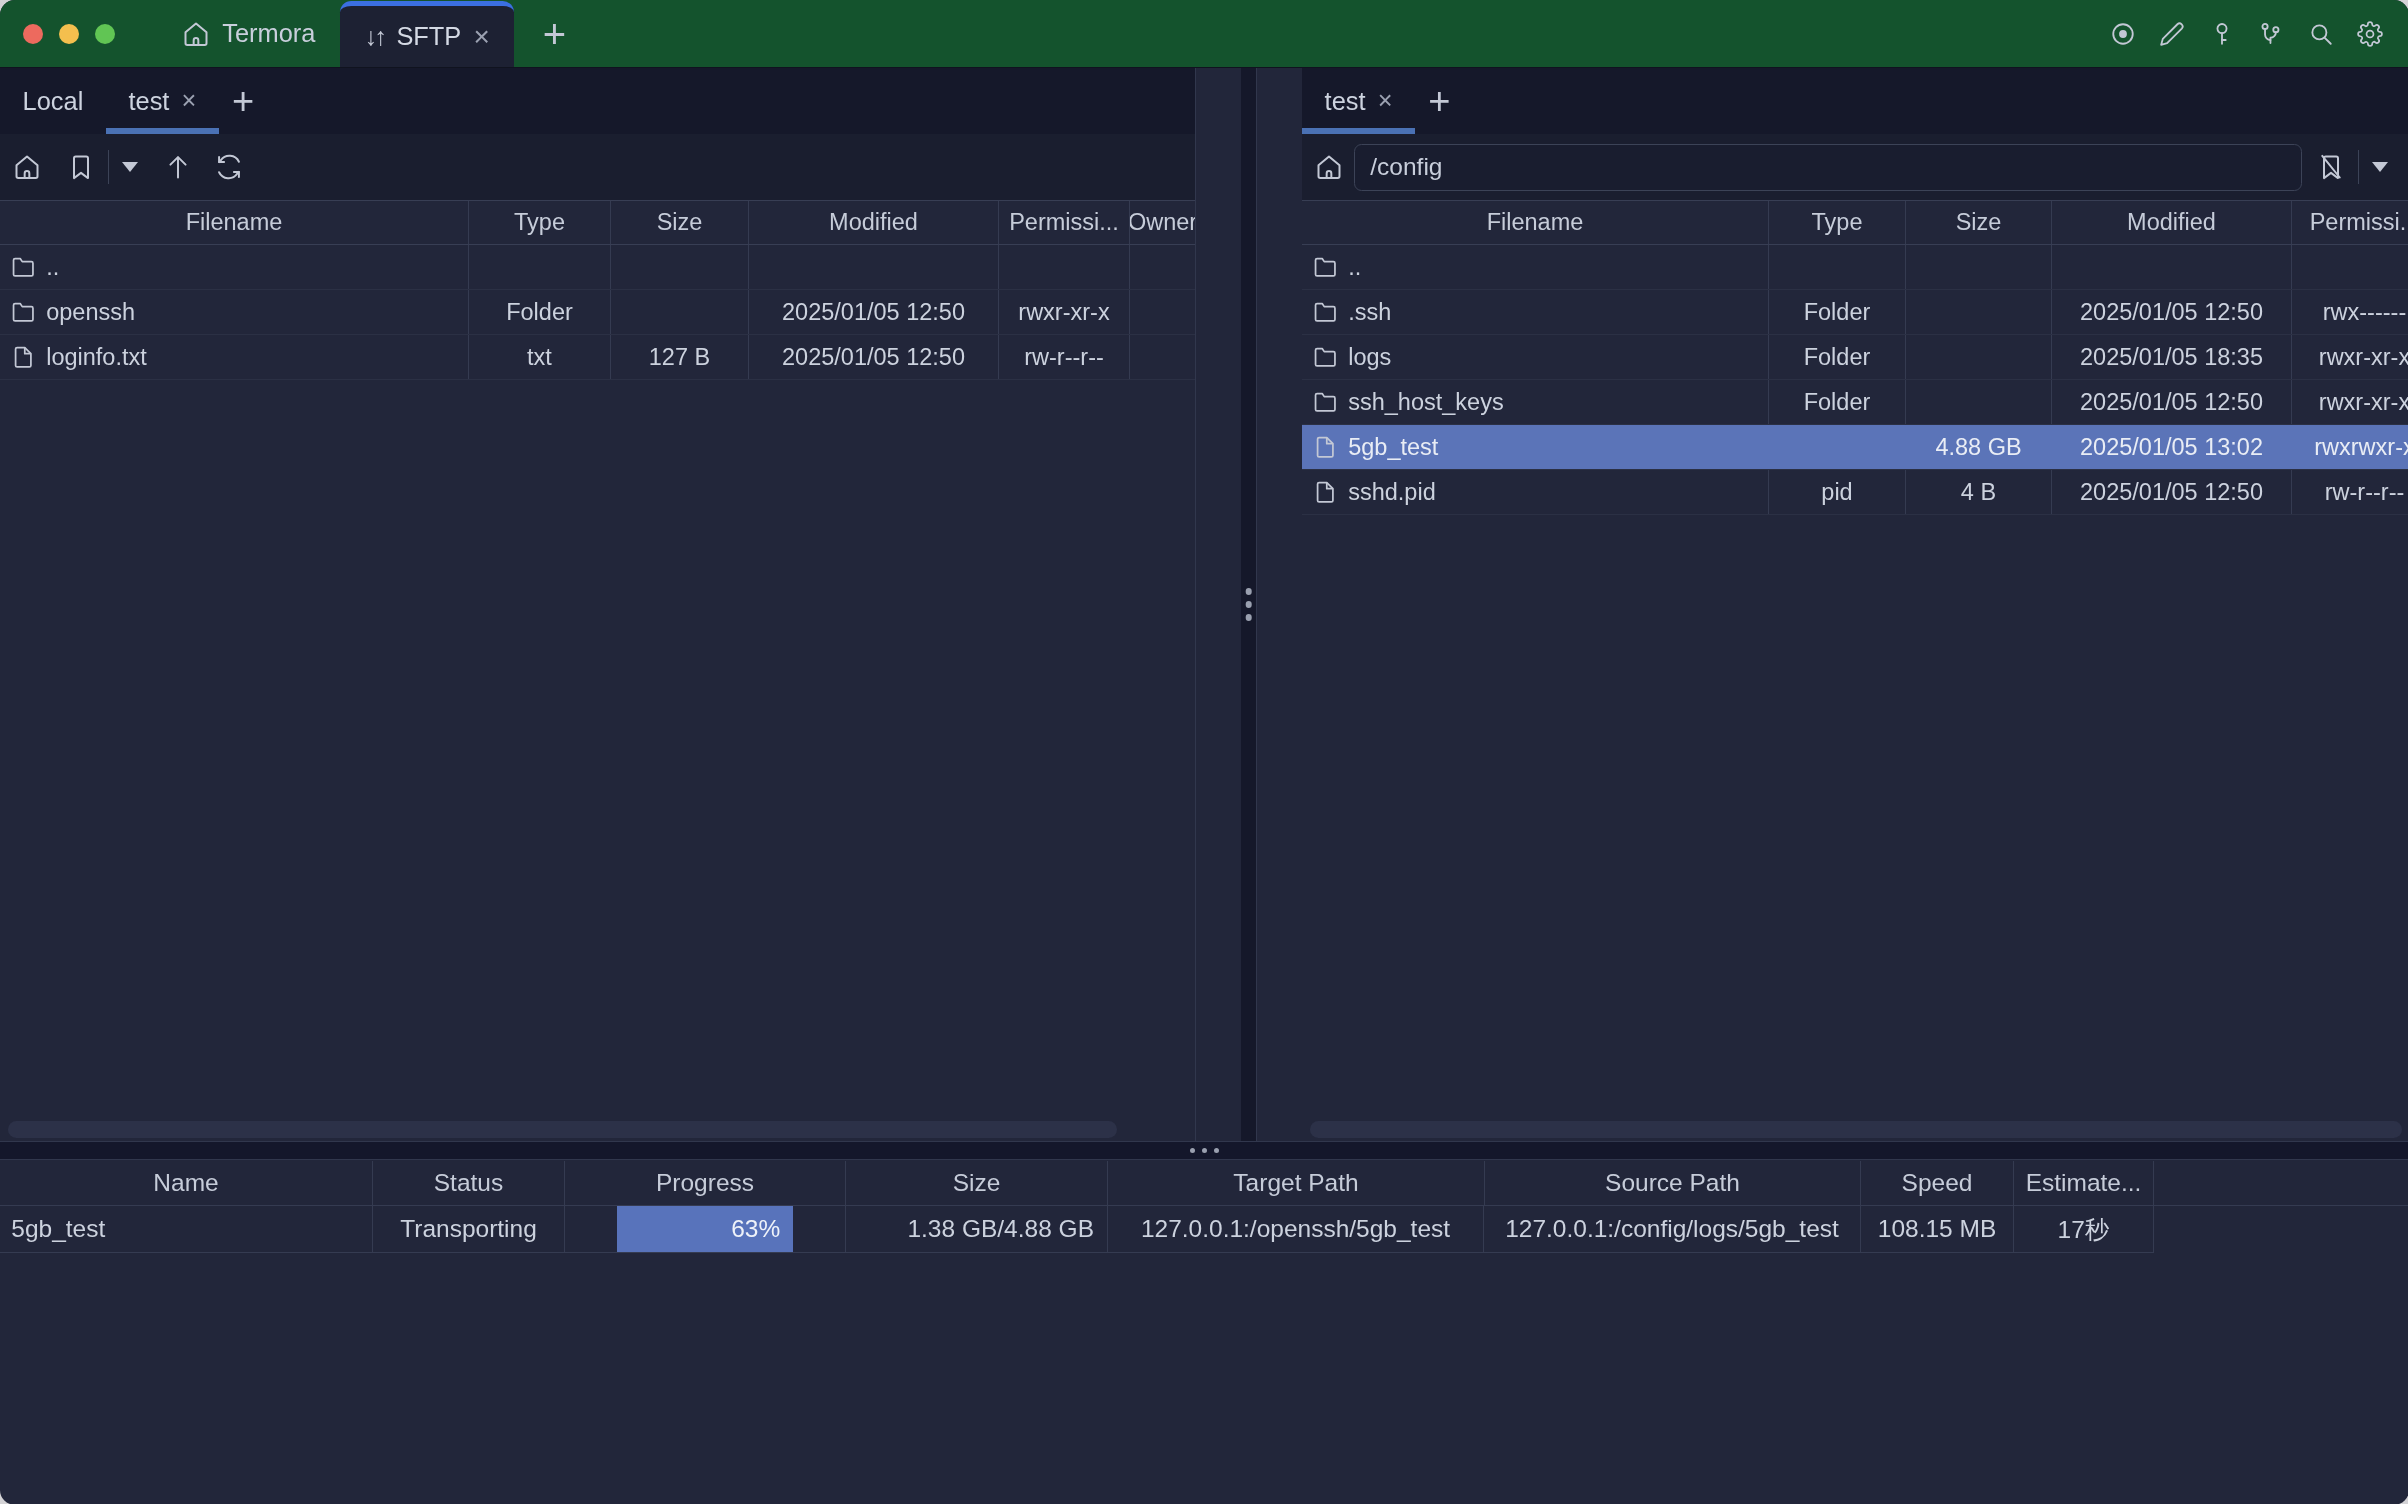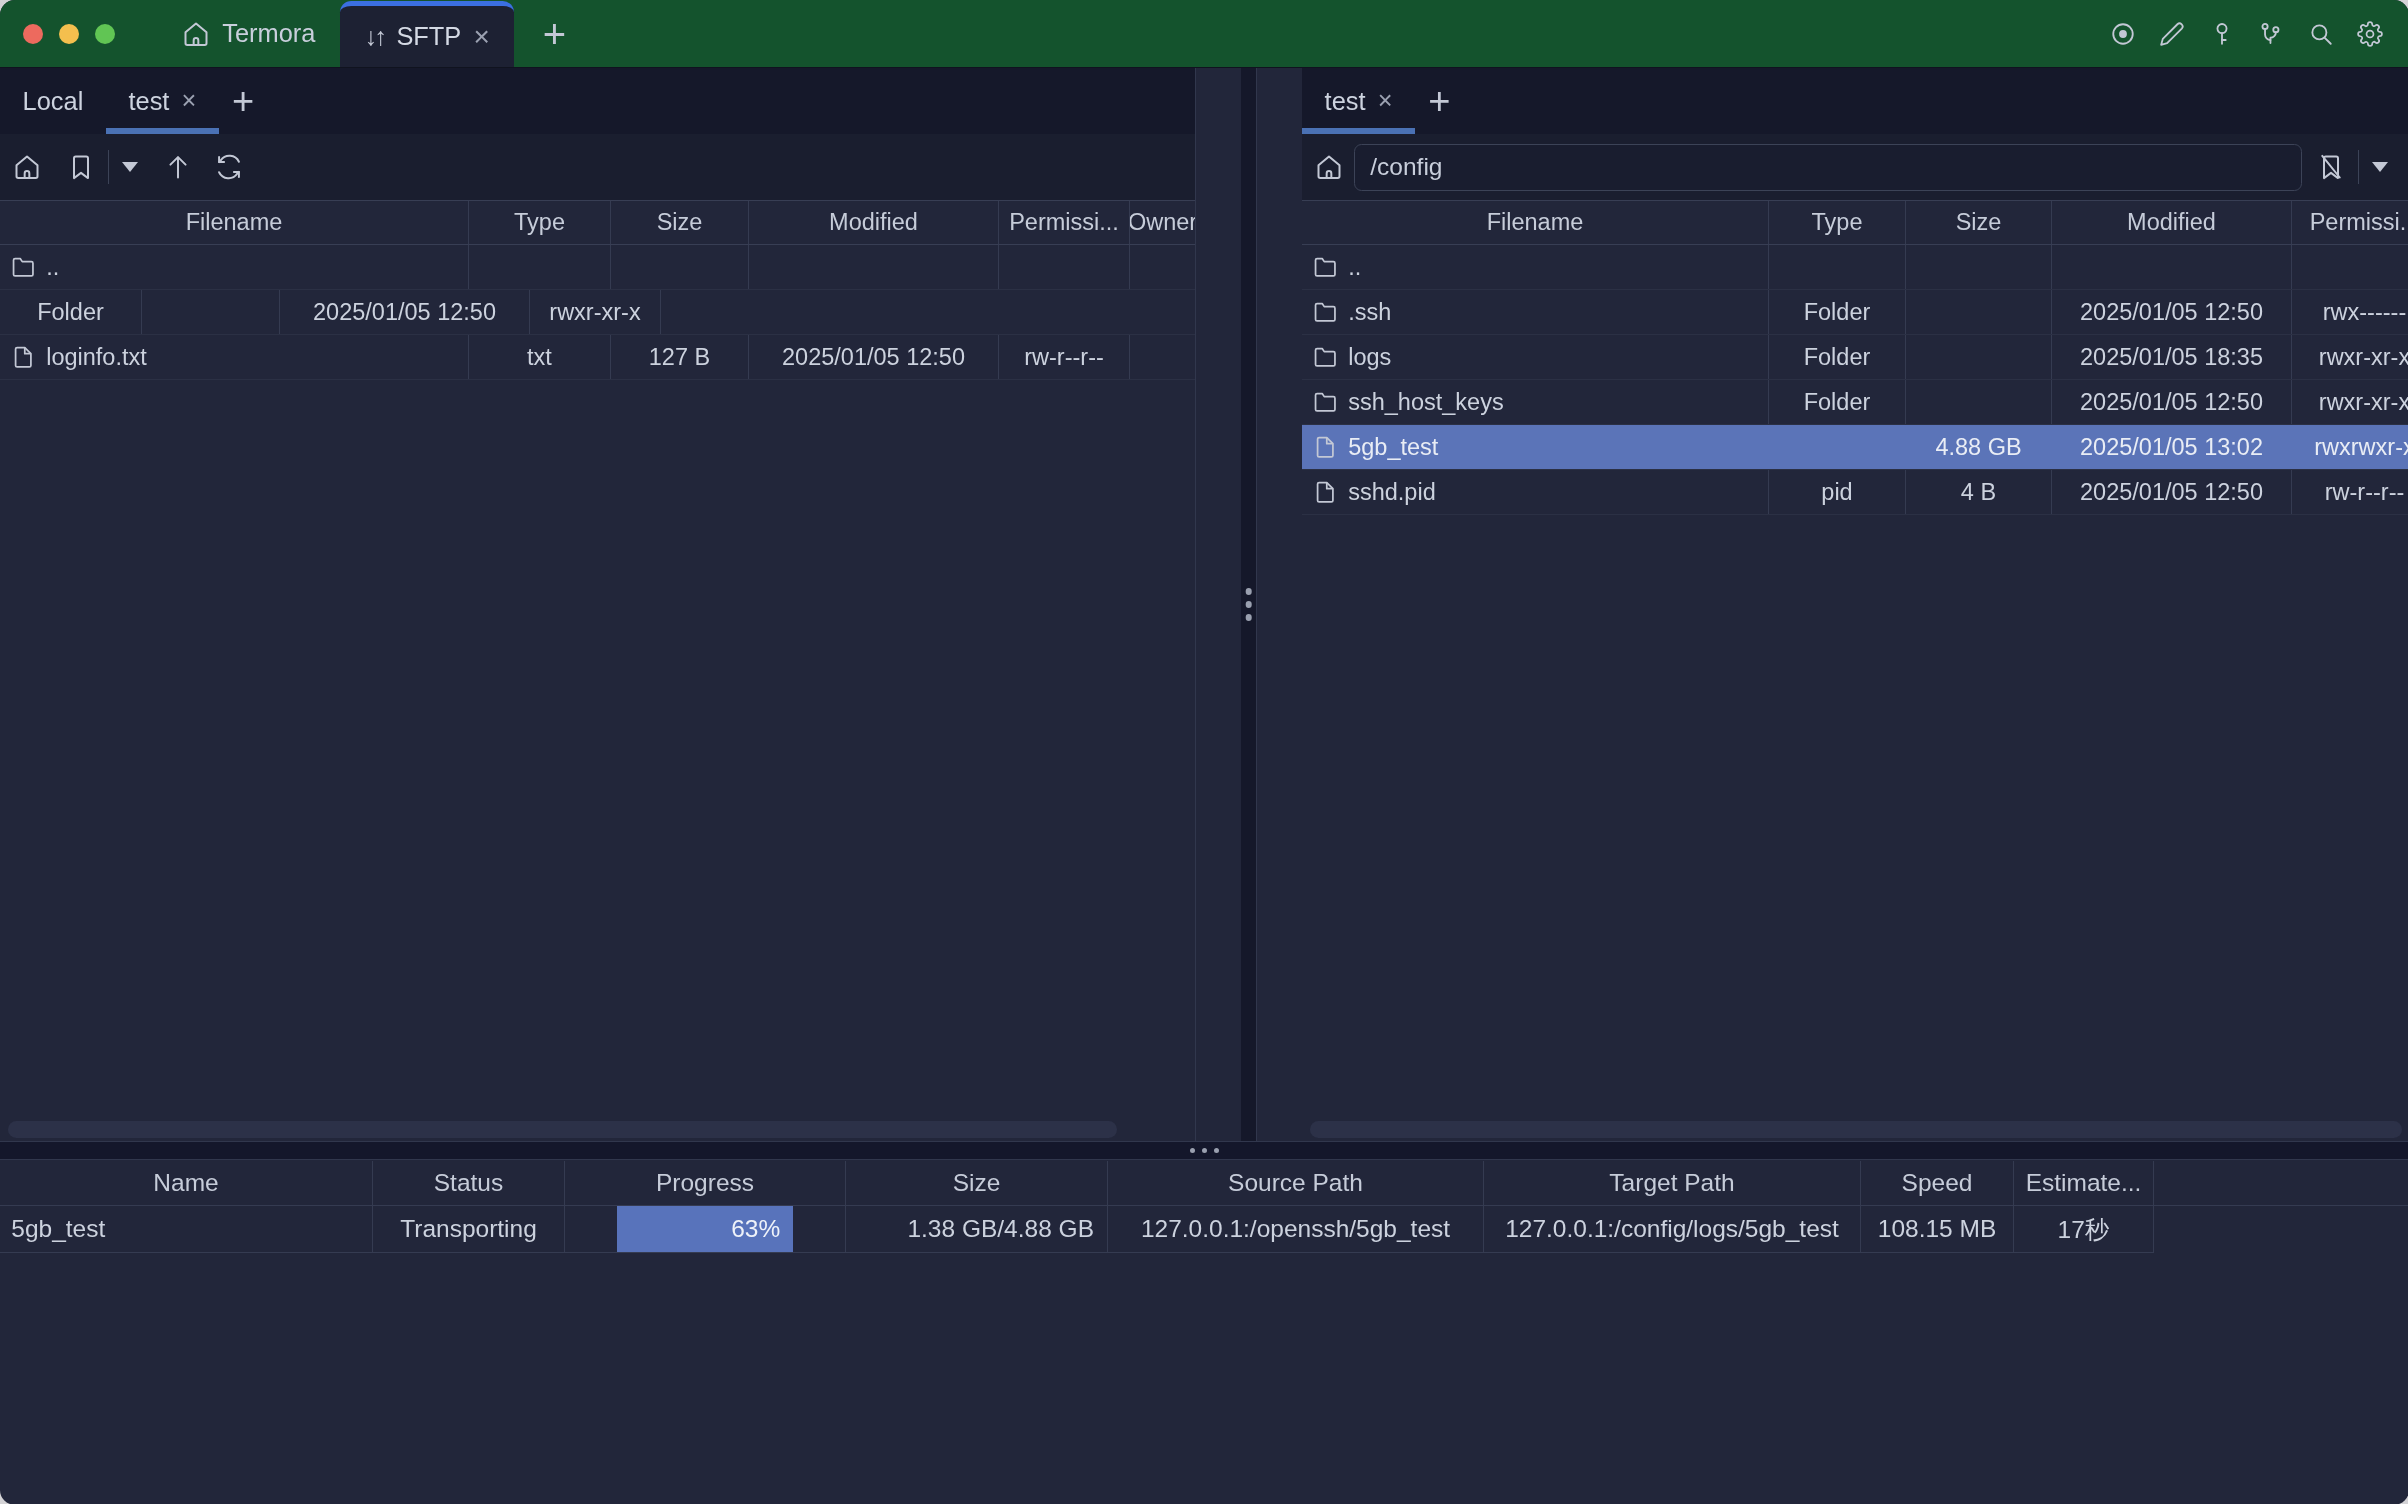--- a/index.html
+++ b/index.html
@@ -211,20 +211,28 @@
               </span>
             <span>..</span>
           </div>
           <div class="fcell c-type"></div>
           <div class="fcell c-size"></div>
           <div class="fcell c-mod"></div>
           <div class="fcell c-perm"></div>
           <div class="fcell owner"></div>
         </div>
         <div class="frow">
+          <div class="fcell c-name name">
+            <span class="icon">
+                <svg width="24.5" height="24.5" viewBox="0 0 24 24" fill="none" stroke="currentColor" stroke-width="1.7" stroke-linejoin="round">
+                  <path d="M21.5 19a1.5 1.5 0 0 1-1.5 1.5H4A1.5 1.5 0 0 1 2.5 19V5A1.5 1.5 0 0 1 4 3.5h5l2 3h9A1.5 1.5 0 0 1 21.5 8z"></path>
+                </svg>
+              </span>
+            <span>openssh</span>
+          </div>
           <div class="fcell c-type">Folder</div>
           <div class="fcell c-size"></div>
           <div class="fcell c-mod">2025/01/05 12:50</div>
           <div class="fcell c-perm">rwxr-xr-x</div>
           <div class="fcell owner"></div>
         </div>
         <div class="frow">
           <div class="fcell c-name name">
             <span class="icon">
                 <svg width="24.5" height="24.5" viewBox="0 0 24 24" fill="none" stroke="currentColor" stroke-width="1.7" stroke-linejoin="round">
@@ -406,22 +414,22 @@
         <i></i>
       </span>
   </div>
 
   <div class="transfer">
     <div class="trow theader">
       <div class="tcell t-name">Name</div>
       <div class="tcell t-status">Status</div>
       <div class="tcell t-prog">Progress</div>
       <div class="tcell t-size">Size</div>
+      <div class="tcell t-tgt">Target Path</div>
       <div class="tcell t-src">Source Path</div>
-      <div class="tcell t-tgt">Target Path</div>
       <div class="tcell t-speed">Speed</div>
       <div class="tcell t-est">Estimate...</div>
       <div class="tcell t-filler"></div>
     </div>
     <div class="trow tdata">
       <div class="tcell t-name left-al">5gb_test</div>
       <div class="tcell t-status">Transporting</div>
       <div class="tcell t-prog">
         <div class="pfill" style="width: 63%;">
           <span>63%</span>

